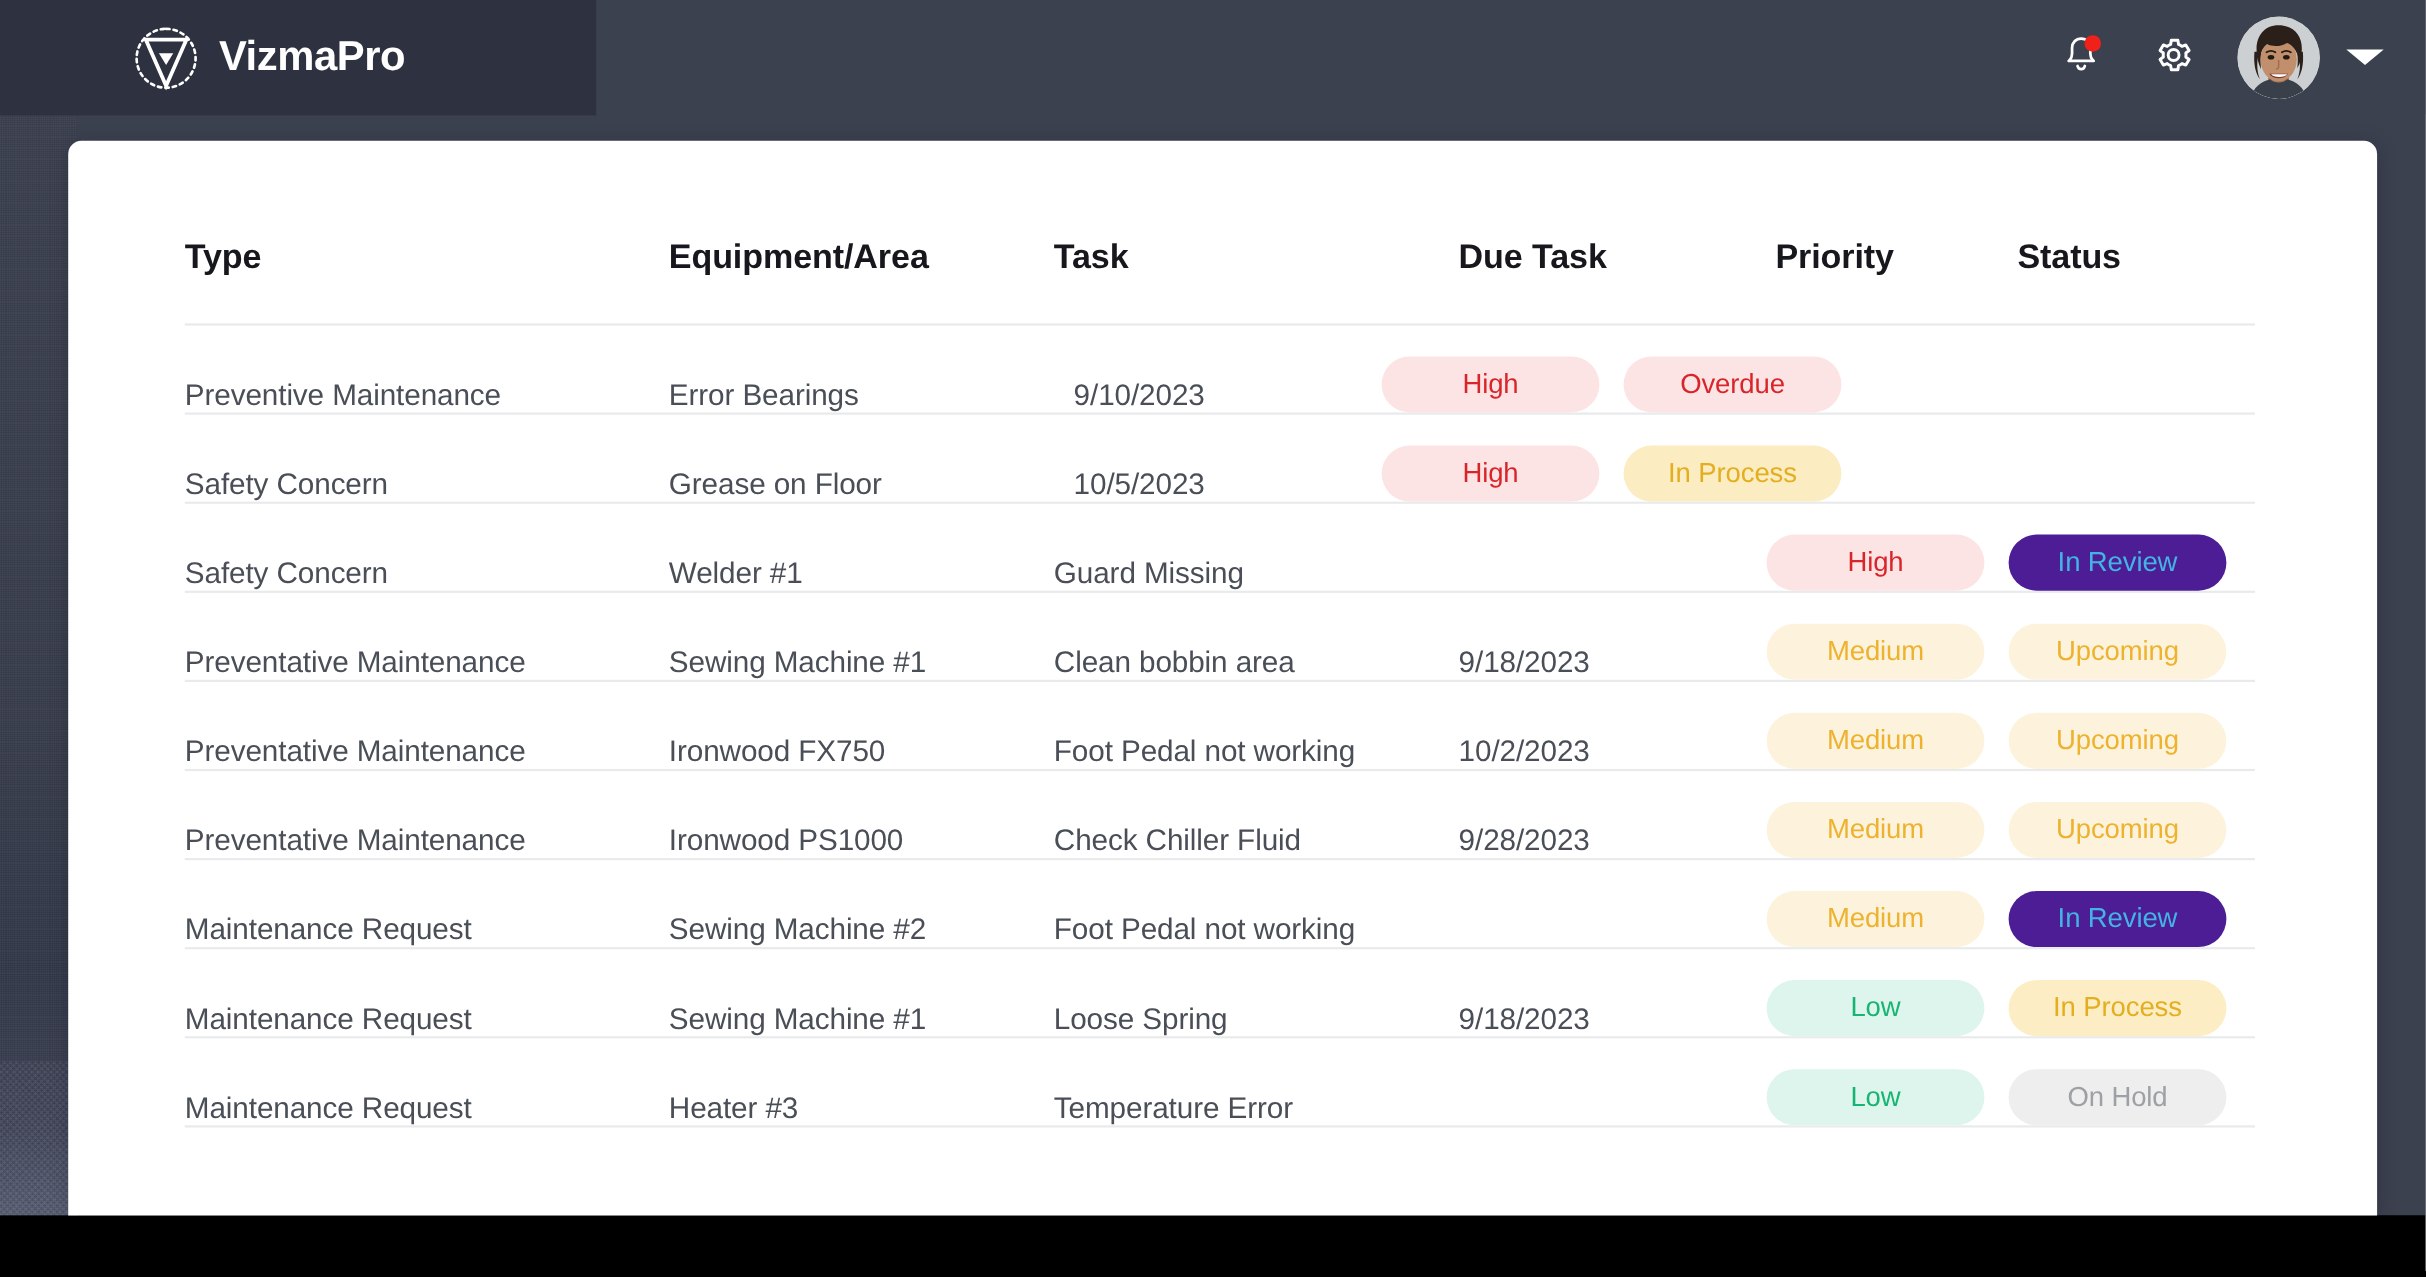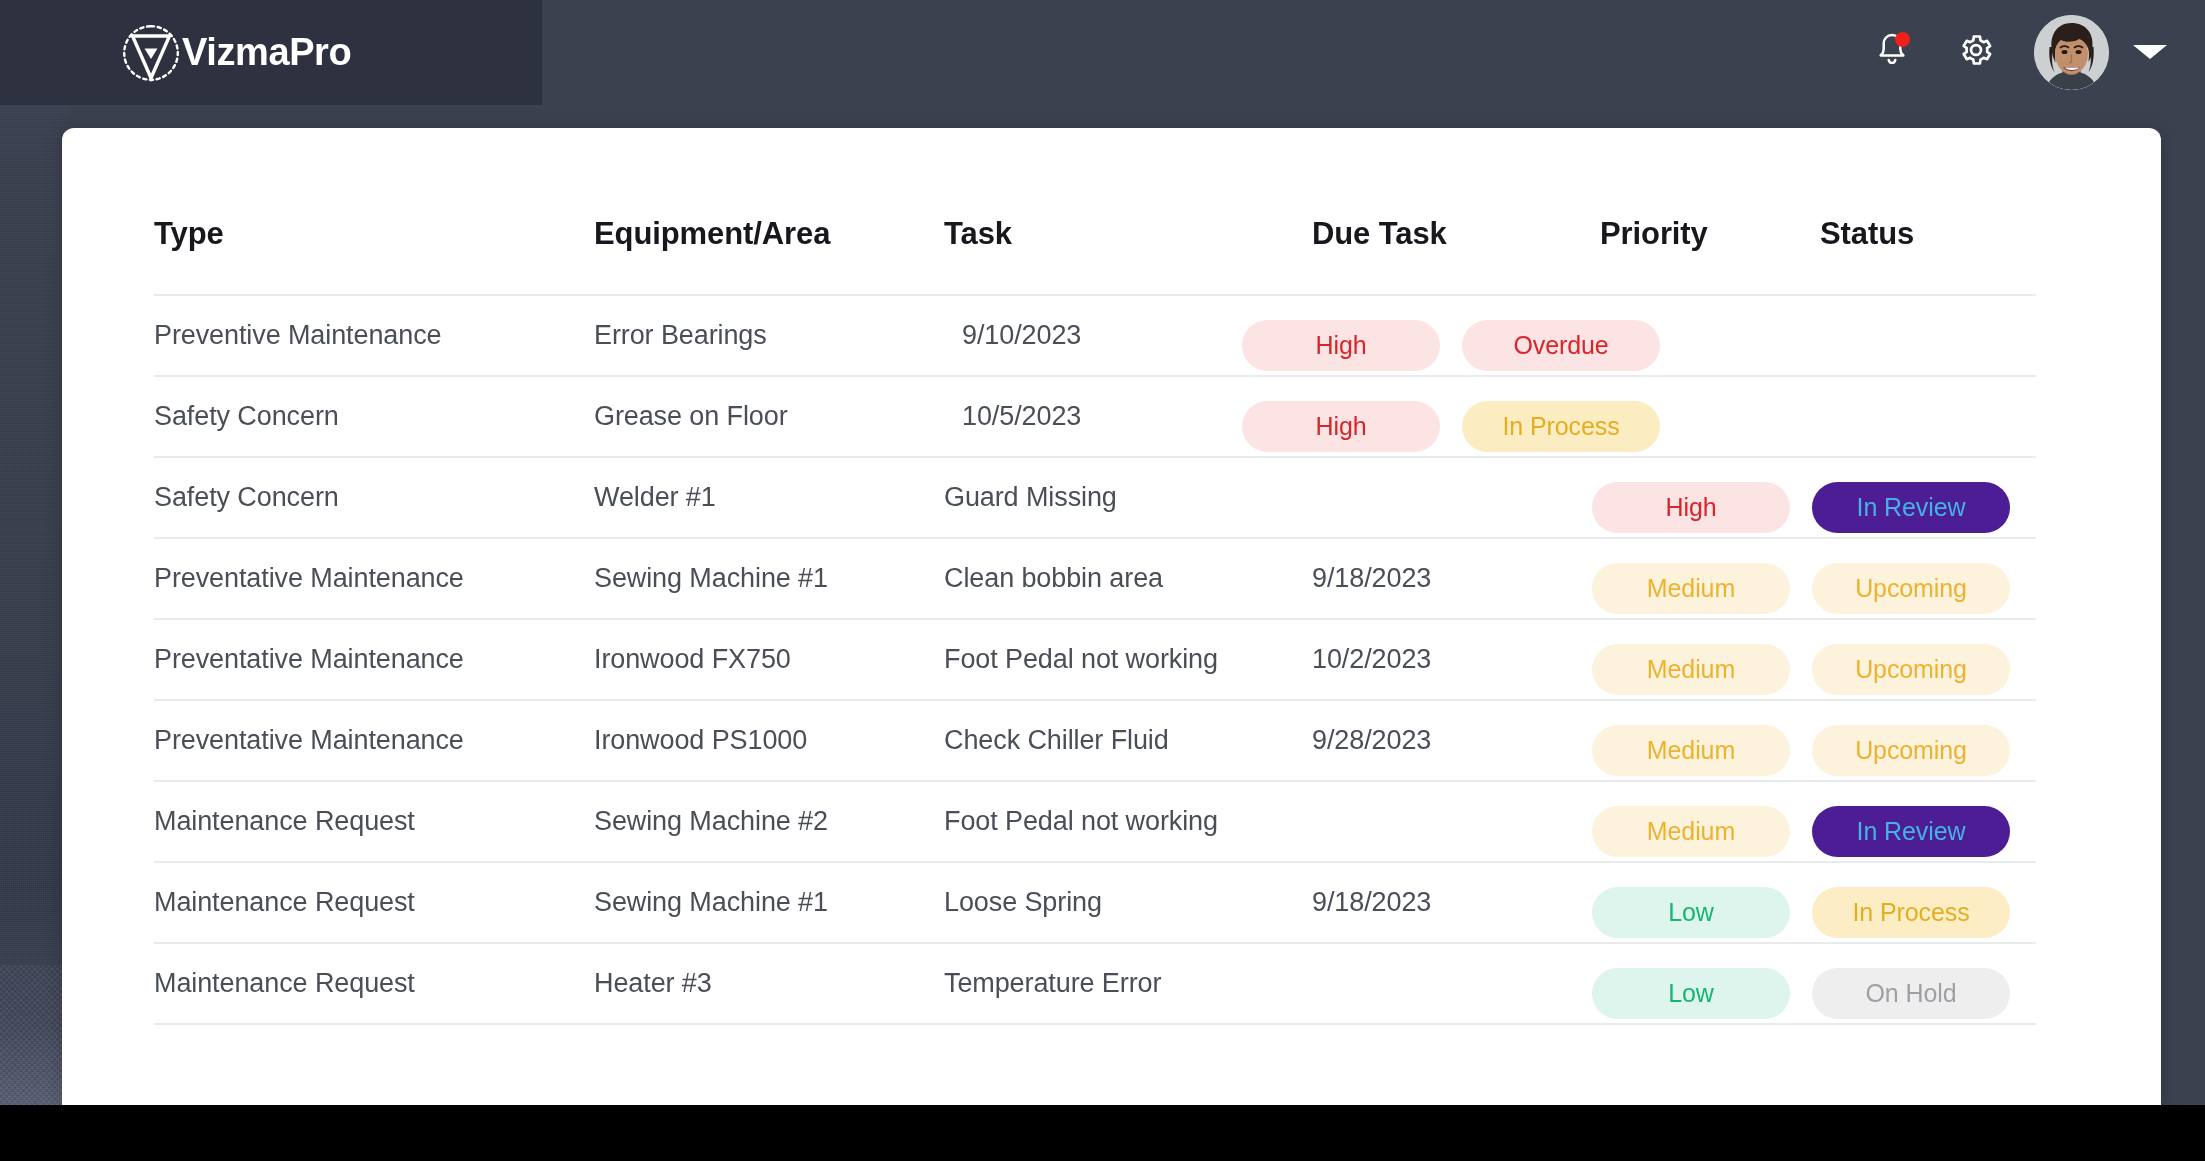--- a/index.html
+++ b/index.html
@@ -72,20 +72,21 @@
     width: 62px; height: 62px;
     flex: 0 0 62px;
     position: relative;
   }
   #logo-mark svg { display: block; }
   #logo-text {
     color: #ffffff;
     font-size: 38px;
     font-weight: 700;
     letter-spacing: -0.4px;
+    margin-left: 17px;
     white-space: nowrap;
   }
 
   #header-actions {
     position: absolute;
     right: 38px; top: 0;
     height: 104px;
     display: flex;
     align-items: center;
     gap: 0;
@@ -134,36 +135,36 @@
     border-top-left-radius: 12px;
     border-top-right-radius: 12px;
     box-shadow: 0 2px 18px rgba(0,0,0,0.20);
     z-index: 4;
     overflow: hidden;
   }
 
   
   #task-table {
     position: absolute;
-    left: 92px; top: 52px;
+    left: 106px; top: 52px;
     width: 1882px;
   }
   .row {
     display: flex;
     align-items: center;
     height: 81px;
     width: 100%;
   }
   #header-row {
     height: 116px;
     align-items: flex-start;
     padding-top: 36px;
     border-bottom: 2px solid #e9eaec;
   }
-  .row.body-row { border-bottom: 2px solid #e9eaec; }
+  .row.body-row { border-bottom: 2px solid #e9eaec; align-items: flex-end; }
   .row.body-row:last-child { border-bottom: 2px solid #e9eaec; }
 
   .c-type     { width: 440px; flex: 0 0 440px; }
   .c-equip    { width: 350px; flex: 0 0 350px; }
   .c-task     { width: 368px; flex: 0 0 368px; }
   .c-due      { width: 280px; flex: 0 0 280px; }
   .c-priority { width: 220px; flex: 0 0 220px; }
   .c-status   { width: 224px; flex: 0 0 224px; }
 
   .th {

